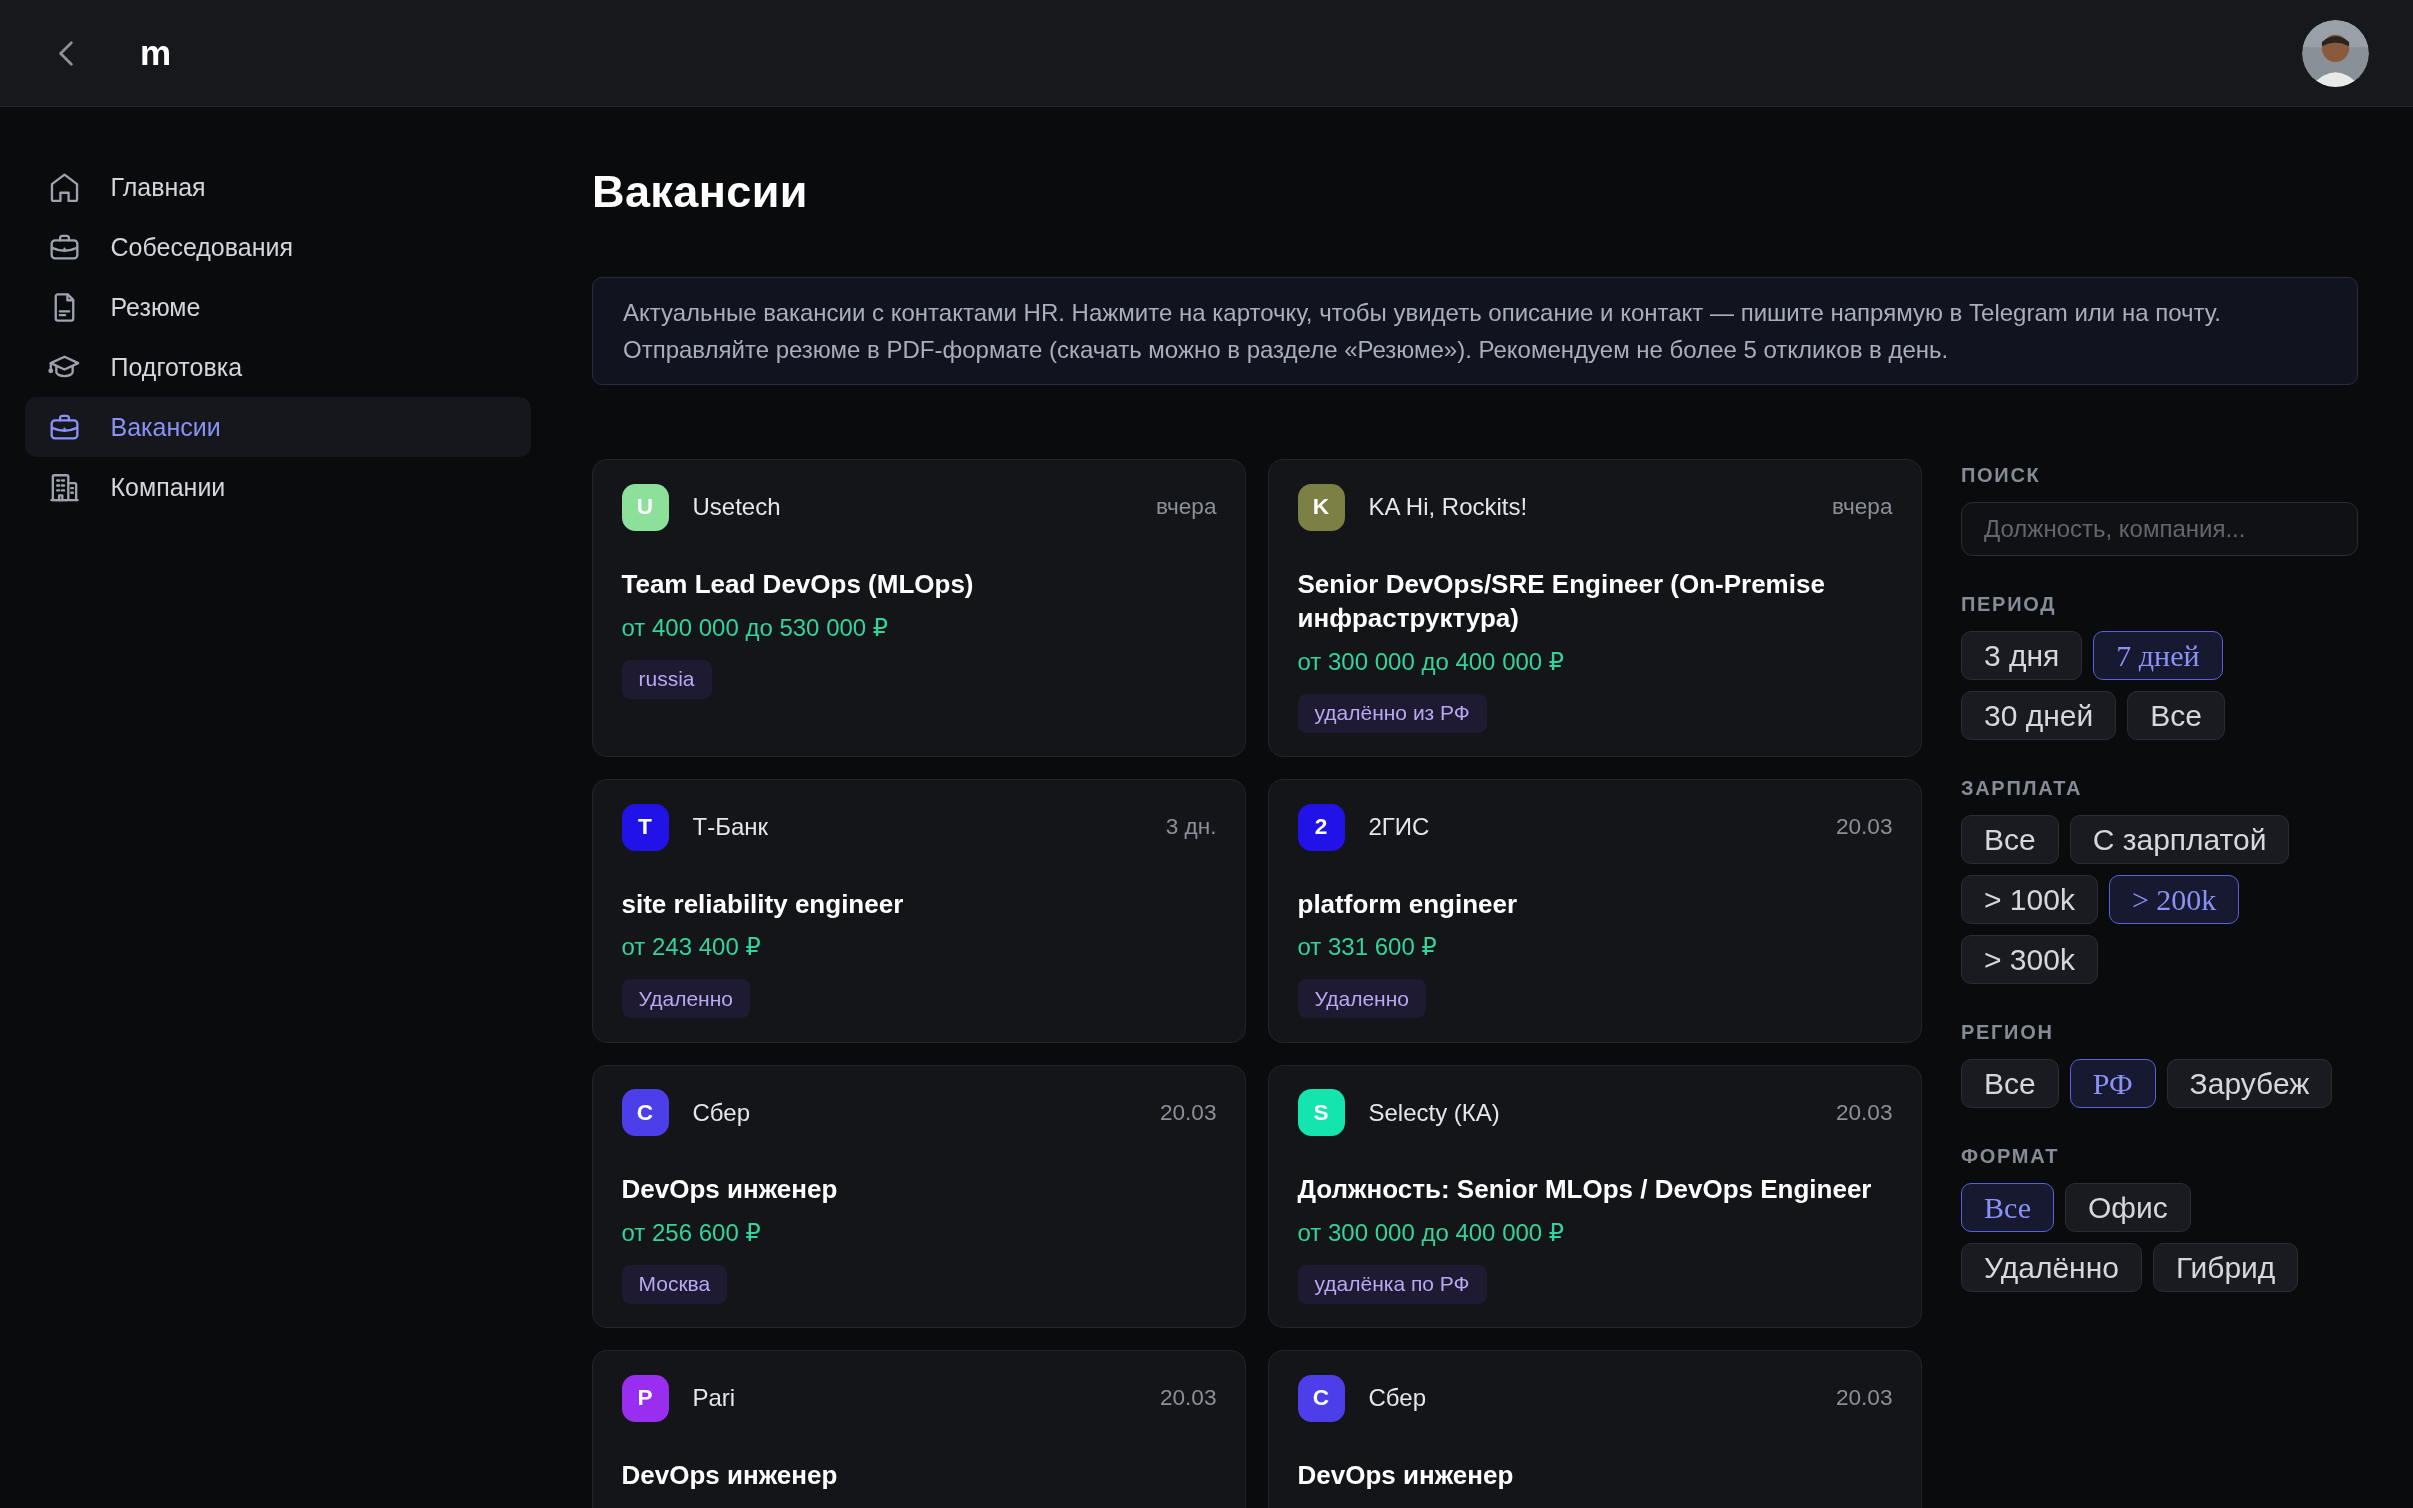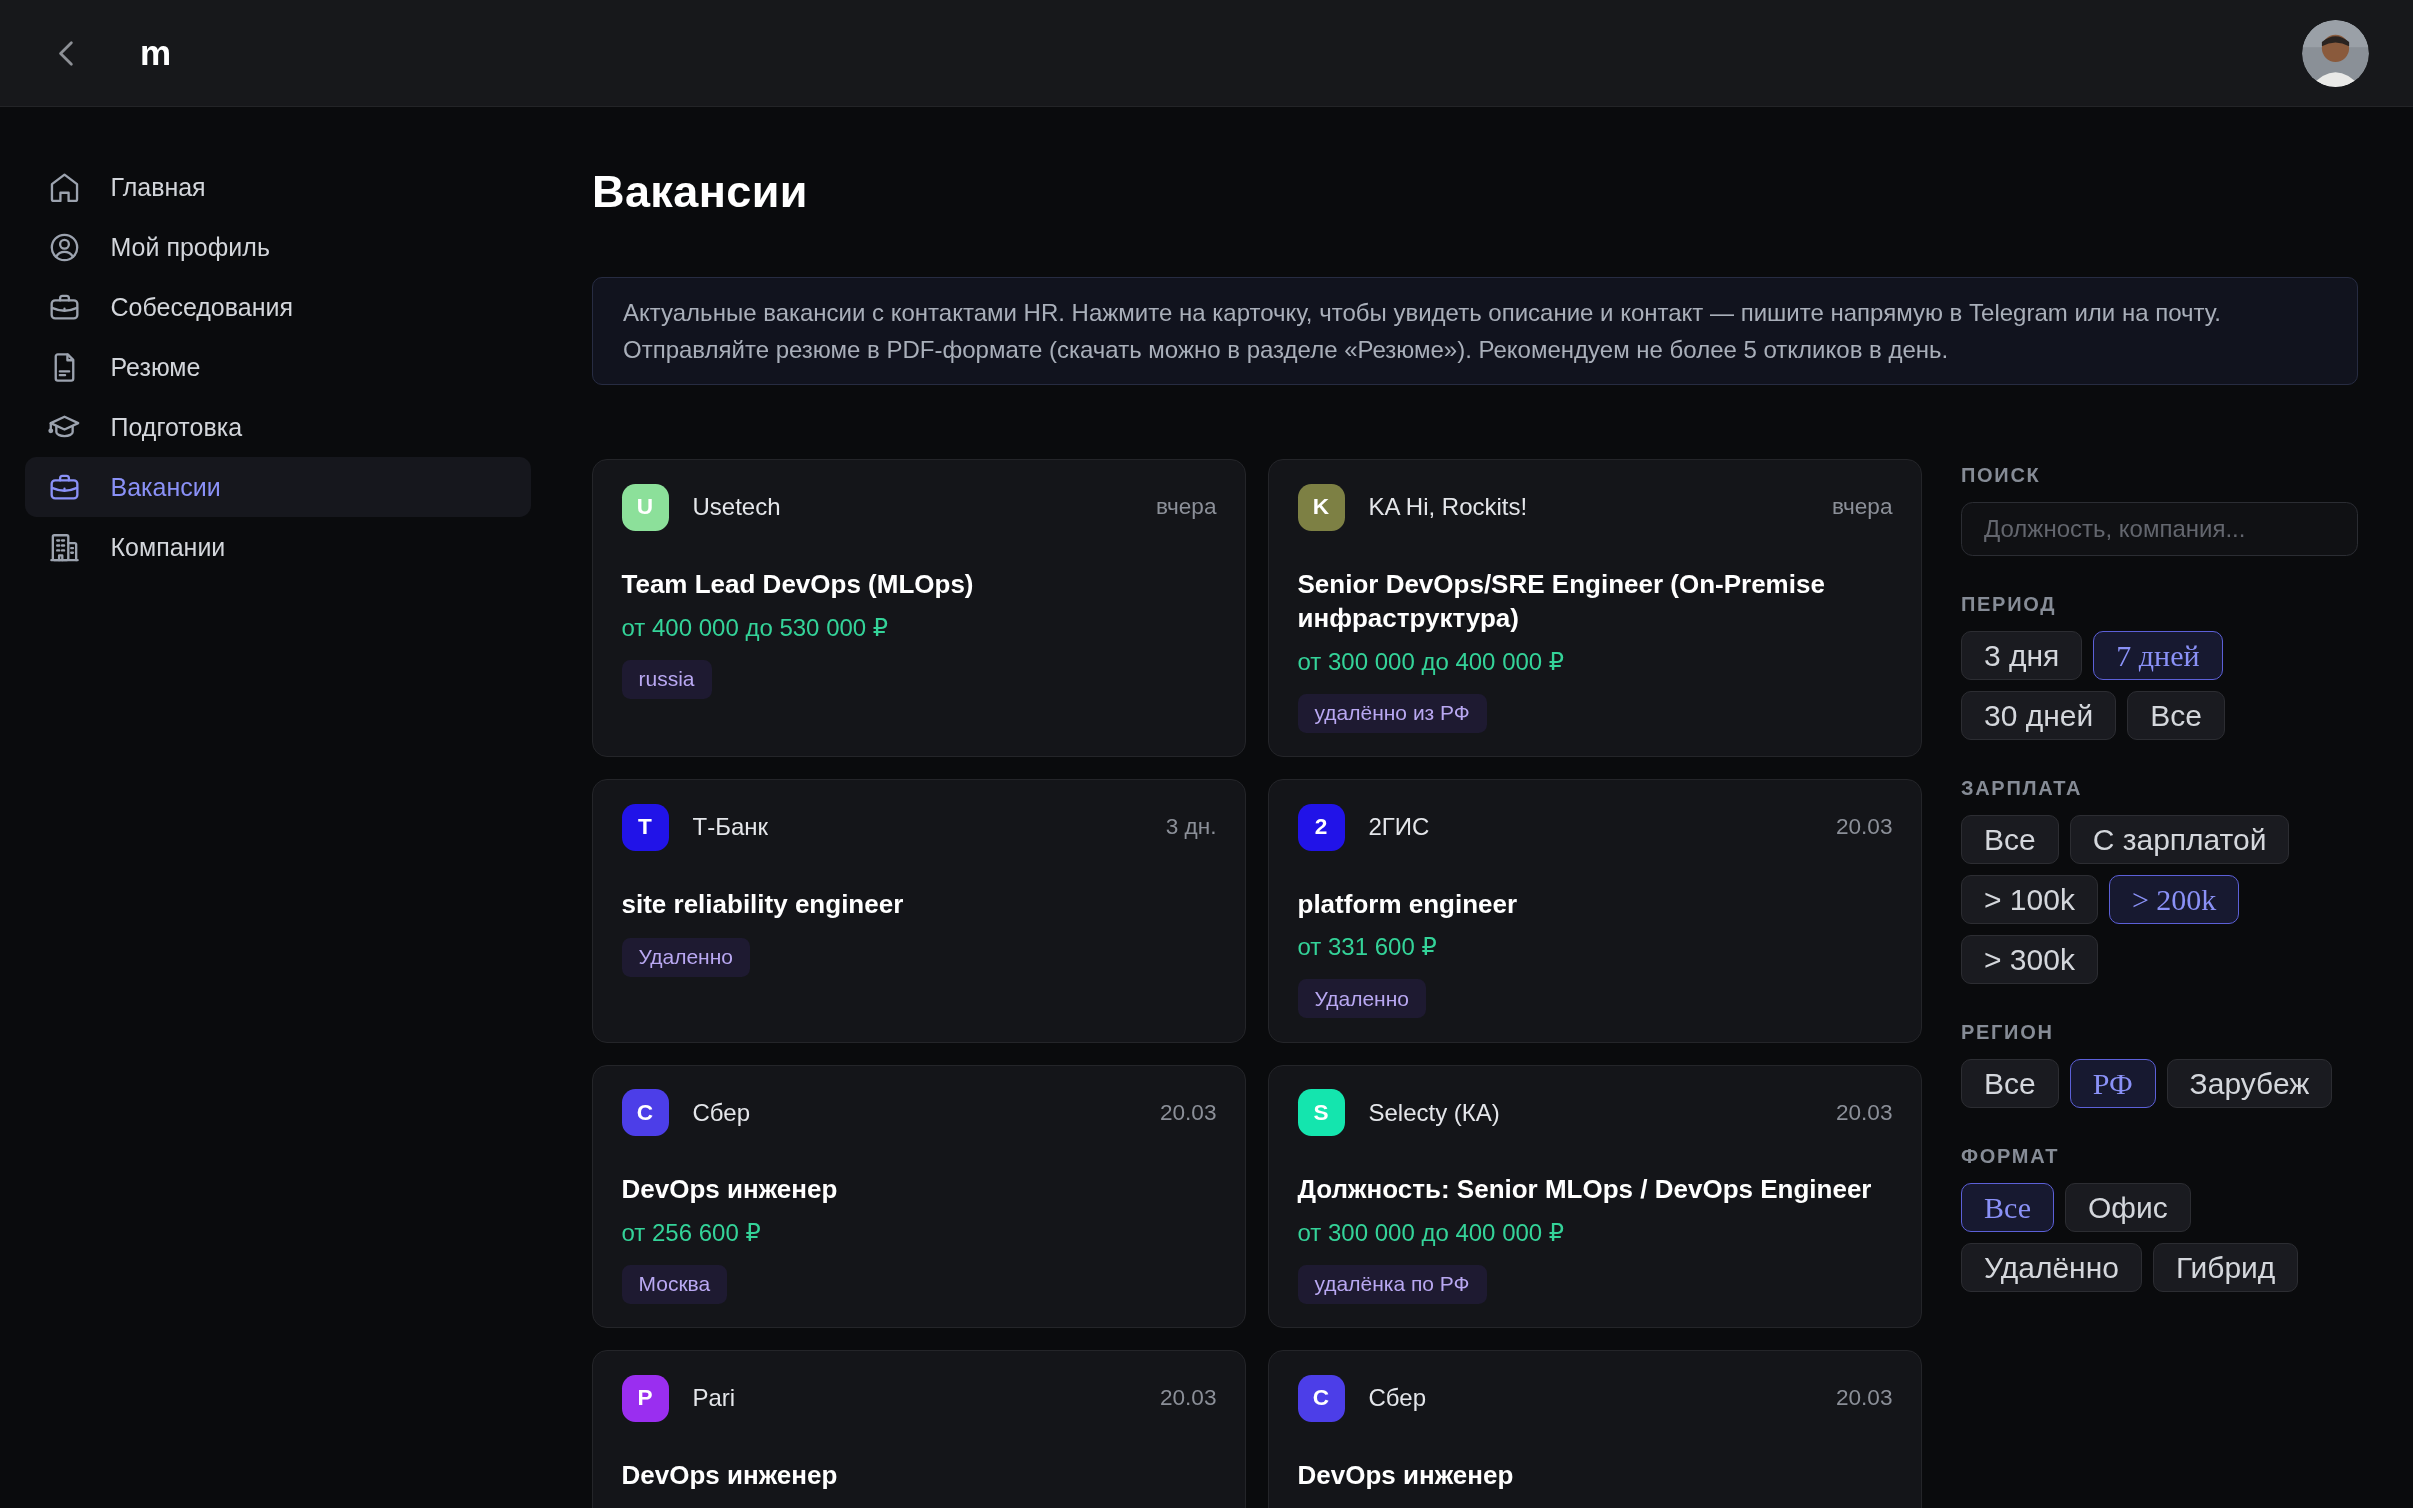--- a/index.html
+++ b/index.html
@@ -132,30 +132,20 @@
           <span class="nav-icon">
             <svg viewBox="0 0 24 24">
               <path d="M3.4 9.7 12 3.2l8.6 6.5V20a1.2 1.2 0 0 1-1.2 1.2h-4.6v-5.6H9.2v5.6H4.6A1.2 1.2 0 0 1 3.4 20z"></path>
             </svg>
           </span>
           <span class="nav-label">Главная</span>
         </div>
         <div class="nav-item">
           <span class="nav-icon">
             <svg viewBox="0 0 24 24">
-              <circle cx="12" cy="12" r="8.7"></circle>
-              <circle cx="12" cy="9.8" r="3"></circle>
-              <path d="M6.2 18.4a6.6 6.6 0 0 1 11.6 0"></path>
-            </svg>
-          </span>
-          <span class="nav-label">Мой профиль</span>
-        </div>
-        <div class="nav-item">
-          <span class="nav-icon">
-            <svg viewBox="0 0 24 24">
               <rect x="3.2" y="7.1" width="17.6" height="12.4" rx="2.4"></rect>
               <path d="M9 7V5.6A1.6 1.6 0 0 1 10.6 4h2.8A1.6 1.6 0 0 1 15 5.6V7"></path>
               <path d="M3.4 12.3c2.7 1.2 5.6 1.9 8.6 1.9s5.9-.7 8.6-1.9"></path>
               <path d="M12 12.8v.4"></path>
             </svg>
           </span>
           <span class="nav-label">Собеседования</span>
         </div>
         <div class="nav-item">
           <span class="nav-icon">
@@ -215,21 +205,21 @@
             </div><h3 class="job-title">Team Lead DevOps (MLOps)</h3><div class="salary">от 400 000 до 530 000 ₽</div><span class="tag">russia</span></article>
           <article class="card"><div class="card-head">
               <span class="avatar" style="background:#7d8044">K</span>
               <span class="company">KA Hi, Rockits!</span>
               <span class="date">вчера</span>
             </div><h3 class="job-title">Senior DevOps/SRE Engineer (On-Premise инфраструктура)</h3><div class="salary">от 300 000 до 400 000 ₽</div><span class="tag">удалённо из РФ</span></article>
           <article class="card"><div class="card-head">
               <span class="avatar" style="background:#2113e8">Т</span>
               <span class="company">Т-Банк</span>
               <span class="date">3 дн.</span>
-            </div><h3 class="job-title">site reliability engineer</h3><span class="tag">Удаленно</span></article>
+            </div><h3 class="job-title">site reliability engineer</h3><div class="salary">от 243 400 ₽</div><span class="tag">Удаленно</span></article>
           <article class="card"><div class="card-head">
               <span class="avatar" style="background:#2113e8">2</span>
               <span class="company">2ГИС</span>
               <span class="date">20.03</span>
             </div><h3 class="job-title">platform engineer</h3><div class="salary">от 331 600 ₽</div><span class="tag">Удаленно</span></article>
           <article class="card"><div class="card-head">
               <span class="avatar" style="background:#4c3ee8">С</span>
               <span class="company">Сбер</span>
               <span class="date">20.03</span>
             </div><h3 class="job-title">DevOps инженер</h3><div class="salary">от 256 600 ₽</div><span class="tag">Москва</span></article>

